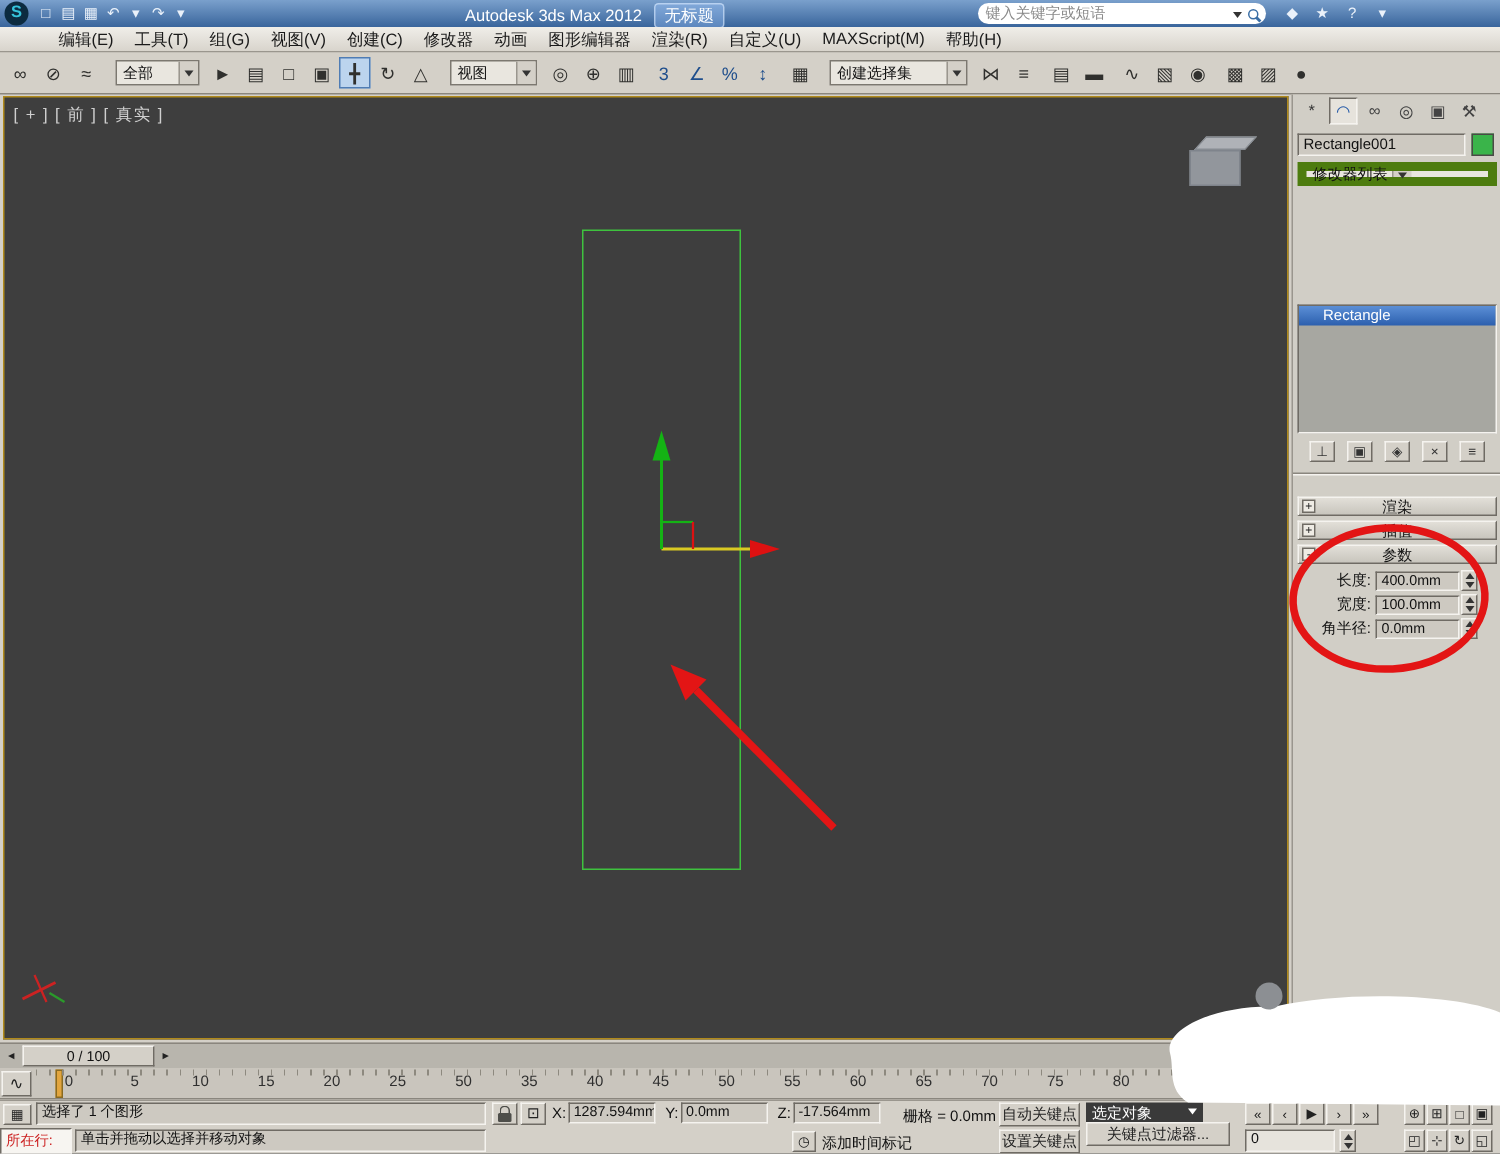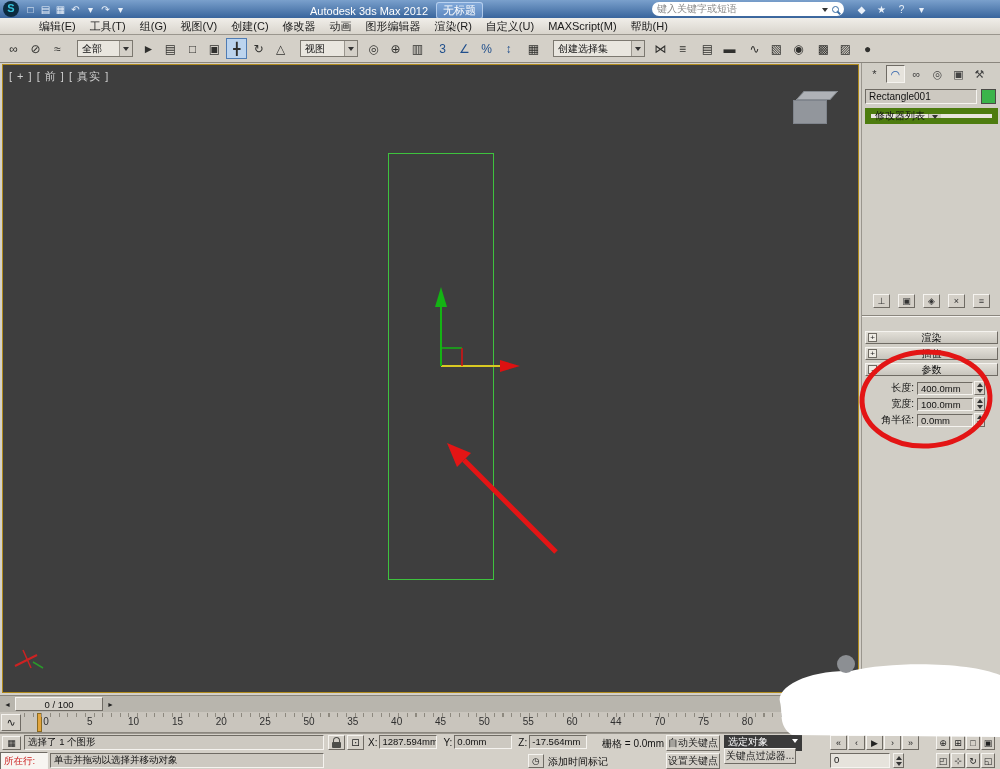--- a/index.html
+++ b/index.html
@@ -86,21 +86,21 @@
     justify-content:space-evenly; }
   .cp-tool { width:17px; height:14px; display:flex; align-items:center; justify-content:center; font-size:9px; color:#333; }
   #cp-sep { position:absolute; left:0; top:252px; width:139px; height:2px;
     border-top:1px solid #8a867e; border-bottom:1px solid #f5f3ef; }
   #cp-rollouts { position:absolute; left:3px; top:268px; width:133px; display:flex; flex-direction:column; gap:3px; }
   .rollout-header { height:13px; position:relative; display:flex; align-items:center; justify-content:center;
     font-size:10px; background:linear-gradient(#e2dfd8,#c8c5bd); }
   .rstate { position:absolute; left:2px; top:1px; width:9px; height:9px; border:1px solid #6f6b64;
     background:#eeebe4; font-size:8px; line-height:8px; text-align:center; color:#222; }
   #cp-params { position:absolute; left:3px; top:316px; width:136px; }
-  .param-row { height:16px; display:flex; align-items:flex-end; }
+  .param-row { height:16px; display:flex; align-items:center; }
   .p-label { width:52px; text-align:right; font-size:10px; padding-right:3px; color:#111; }
   .p-field { width:56px; height:13px; font-size:9.5px; padding:0 3px; color:#111; line-height:11px; }
   .p-spin { width:11px; height:14px; margin-left:1px; display:flex; flex-direction:column;
     align-items:center; justify-content:center; gap:2px; }
   .sp-up { width:0; height:0; border:3px solid transparent; border-bottom:4px solid #333; }
   .sp-dn { width:0; height:0; border:3px solid transparent; border-top:4px solid #333; }
 
   
   #trackrow { position:absolute; left:0; top:695px; width:861px; height:17px; background:#b8b5ad;
     border-top:1px solid #8a867e; }
@@ -378,20 +378,23 @@
         </div>
       </div>
     <div id="cp-name" class="sunken">Rectangle001</div>
     <div id="cp-swatch"></div>
     <div id="cp-modlist">
       <span class="dtext">修改器列表</span>
       <span class="dbox">
           <i class="dcaret"></i>
         </span>
     </div>
+    <div id="cp-stack" class="sunken">
+      <div class="cp-stack-item">Rectangle</div>
+    </div>
     <div id="cp-stacktools">
 
     <div class="cp-tool raised">
           <span>⊥</span>
         </div>
         <div class="cp-tool raised">
           <span>▣</span>
         </div>
         <div class="cp-tool raised">
           <span>◈</span>
@@ -469,21 +472,21 @@
         <span class="tick">15</span>
         <span class="tick">20</span>
         <span class="tick">25</span>
         <span class="tick">50</span>
         <span class="tick">35</span>
         <span class="tick">40</span>
         <span class="tick">45</span>
         <span class="tick">50</span>
         <span class="tick">55</span>
         <span class="tick">60</span>
-        <span class="tick">44</span>
+        <span class="tick">65</span>
         <span class="tick">70</span>
         <span class="tick">75</span>
         <span class="tick">80</span>
         <span class="tick">85</span>
         <span class="tick">90</span>
       </div>
   </div>
 
   <div id="statusbar">
     <div class="abs sbtn raised" style="left:2px;top:2px;width:19px;height:14px;font-size:9px">▦</div>
@@ -516,21 +519,21 @@
     <div class="abs sfield sunken" style="left:50px;top:19px;width:274px;height:15px">单击并拖动以选择并移动对象</div>
     <div class="abs sbtn raised" style="left:528px;top:20px;width:16px;height:14px;font-size:9px">◷</div>
     <div class="abs" style="left:548px;top:21px">添加时间标记</div>
 
     <div class="abs sbtn raised" style="left:666px;top:1px;width:54px;height:16px">自动关键点</div>
     <div class="abs sbtn raised" style="left:666px;top:19px;width:54px;height:16px">设置关键点</div>
     <div id="keymode" class="abs" style="left:724px;top:1px;width:78px;height:16px">
       <span>选定对象</span>
       <i class="dcaret white"></i>
     </div>
-    <div class="abs sbtn raised" style="left:724px;top:14px;width:72px;height:16px">关键点过滤器...</div>
+    <div class="abs sbtn raised" style="left:724px;top:14px;width:96px;height:16px">关键点过滤器...</div>
 
     <div class="abs" style="left:830px;top:1px;display:flex;gap:1px">
 
     <div class="sbtn raised" style="width:17px;height:15px;font-size:9px">
           <span>«</span>
         </div>
         <div class="sbtn raised" style="width:17px;height:15px;font-size:9px">
           <span>‹</span>
         </div>
         <div class="sbtn raised" style="width:17px;height:15px;font-size:9px">

